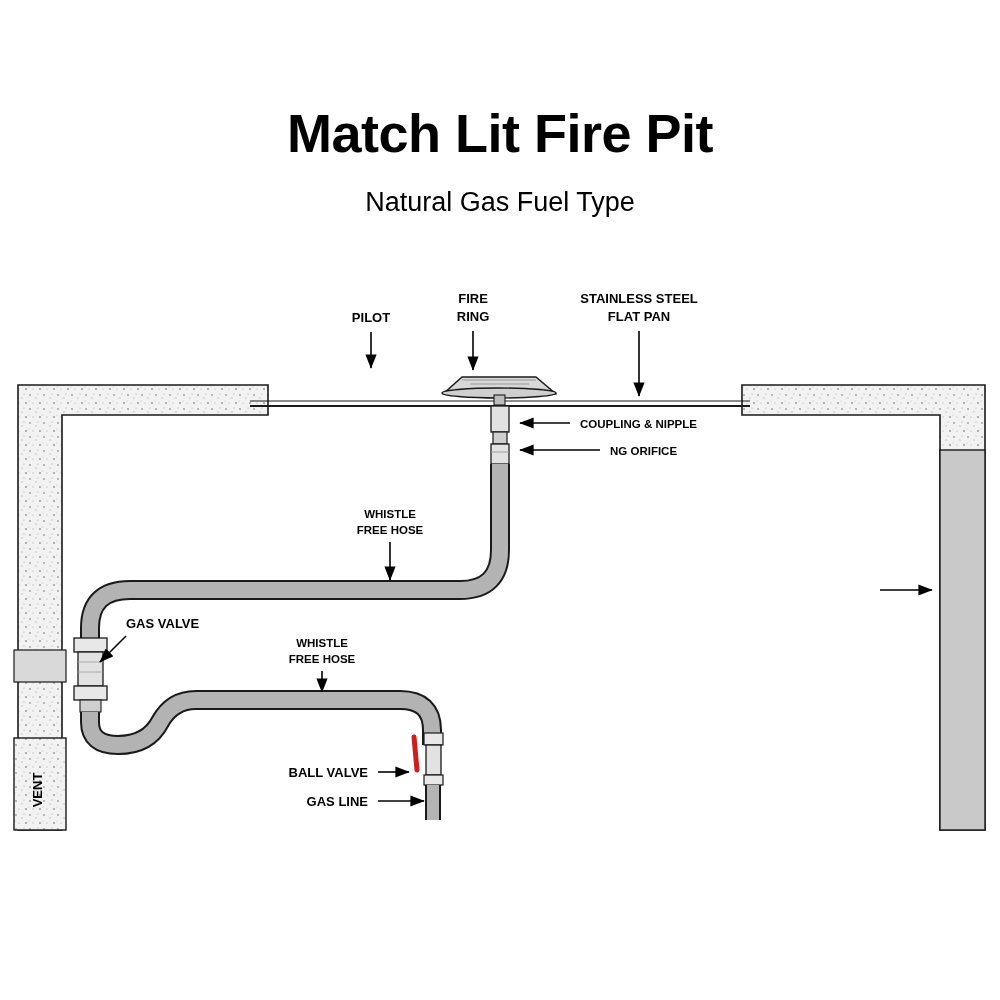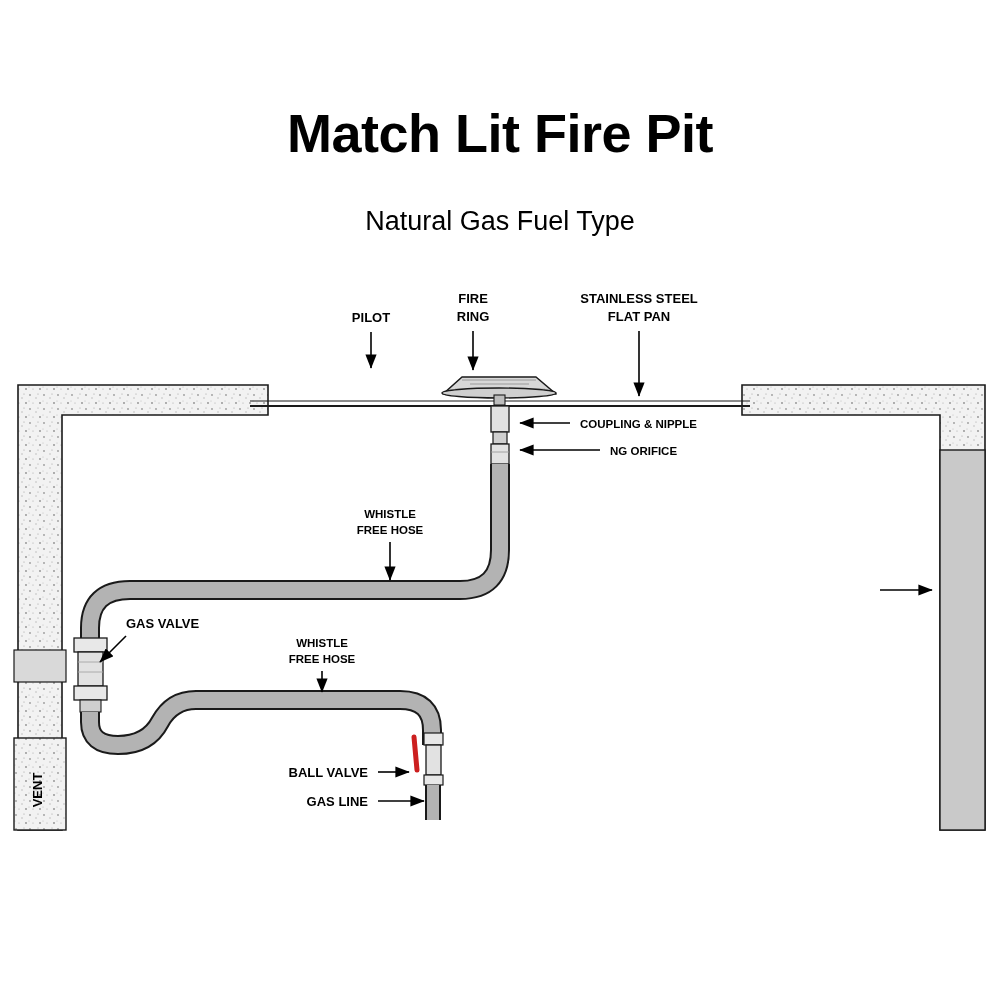--- a/index.html
+++ b/index.html
@@ -33,21 +33,20 @@
   }
   .subtitle {
     position: absolute;
     top: 188px;
     left: 0;
     width: 1000px;
     text-align: center;
     font-size: 27px;
     font-weight: normal;
     line-height: 1.1;
-    margin-top: 19px;
   }
   svg.diagram {
     position: absolute;
     top: 0;
     left: 0;
     width: 1000px;
     height: 1000px;
   }
   .lbl {
     font-family: "Liberation Sans", sans-serif;

